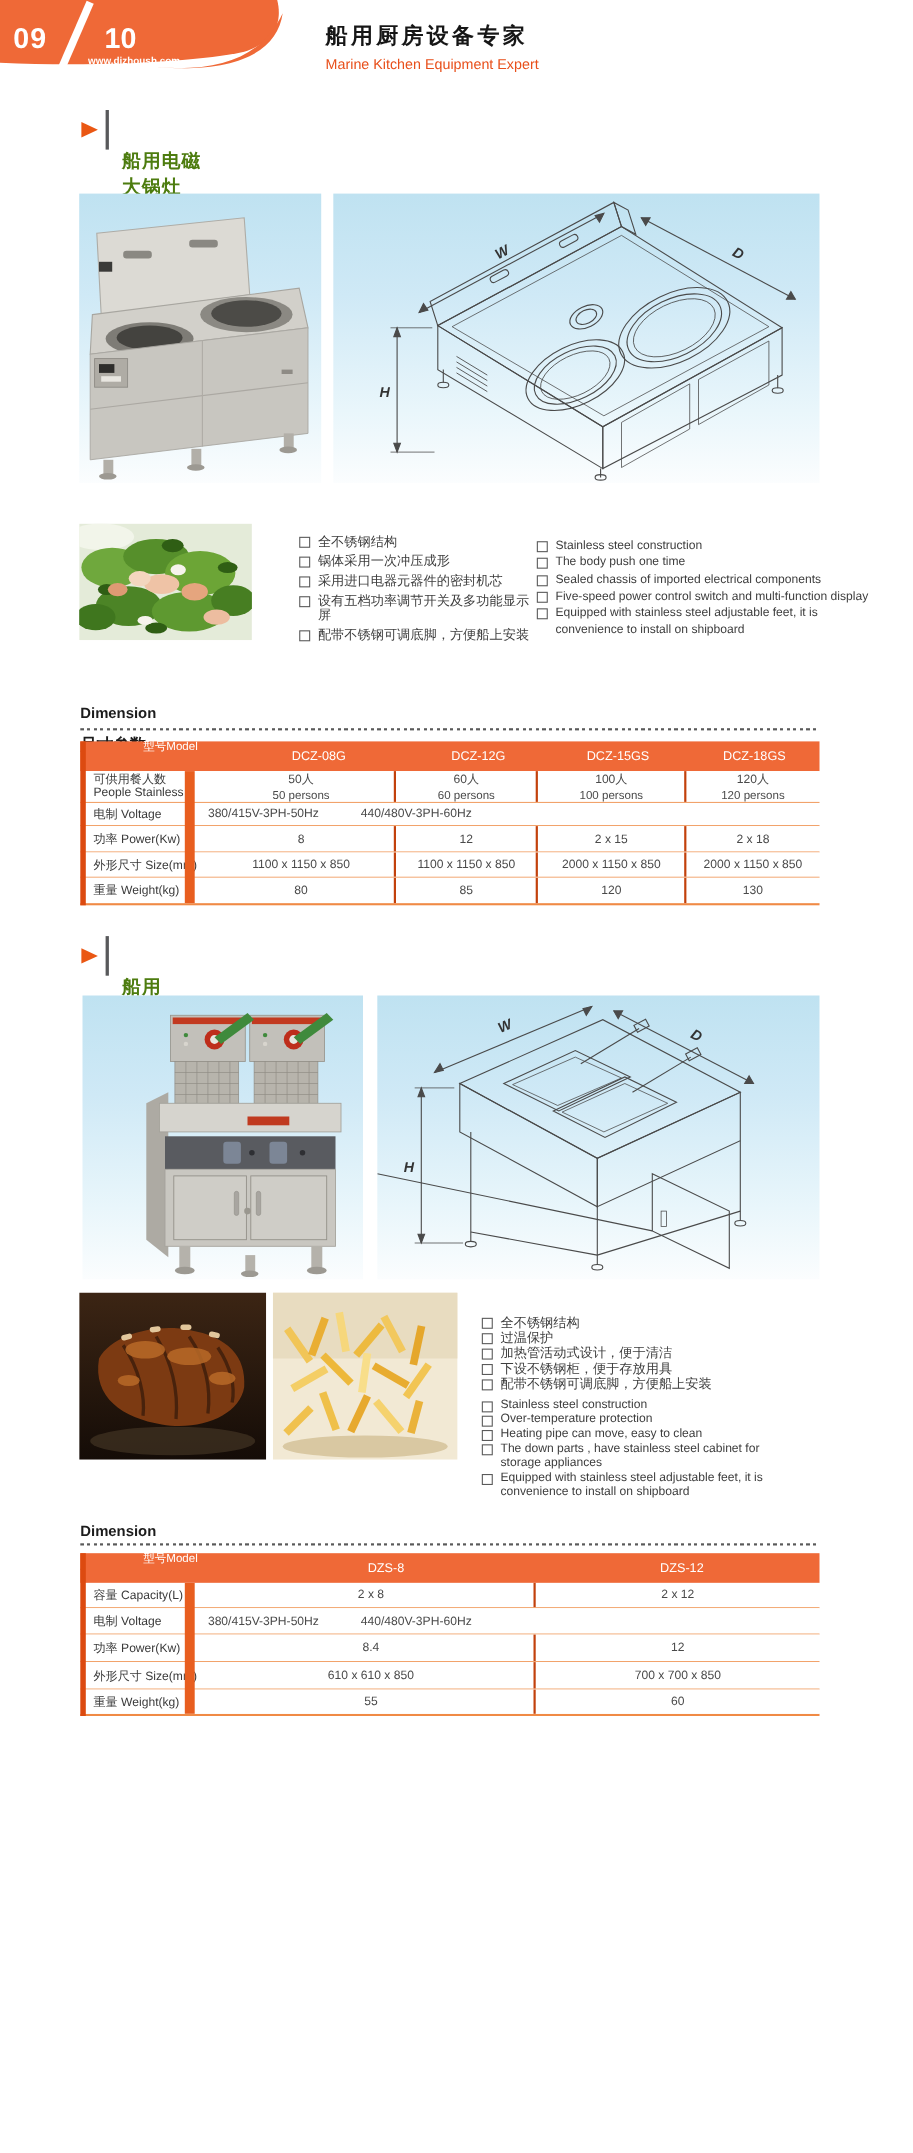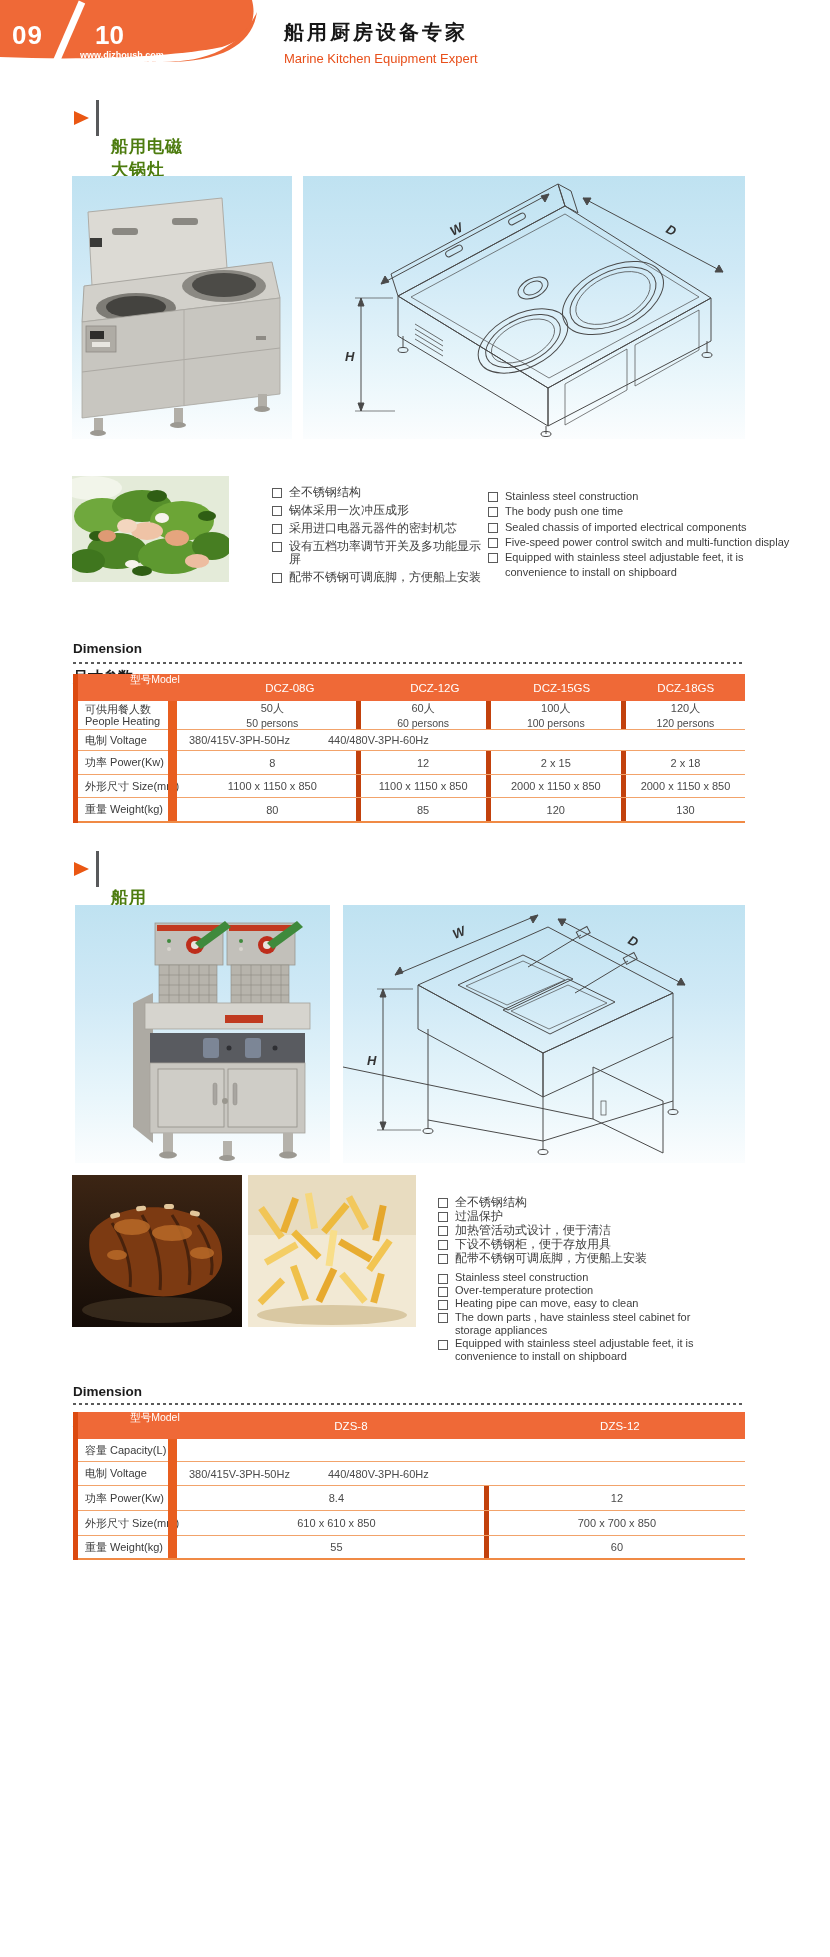--- a/index.html
+++ b/index.html
@@ -5,21 +5,21 @@
   html,body{margin:0;padding:0;background:#fff;}
   #page{position:relative;width:830px;height:1957px;background:#fff;overflow:hidden;
         font-family:"Liberation Sans","DejaVu Sans",sans-serif;color:#222;}
   .abs{position:absolute;}
 
   
   #swoosh{position:absolute;left:0;top:0;width:830px;height:90px;}
   #pagenum-left{position:absolute;left:12px;top:20px;font-size:26px;font-weight:bold;color:#fff;letter-spacing:1px;}
   #pagenum-right{position:absolute;left:95px;top:20px;font-size:26px;font-weight:bold;color:#fff;}
   #site-url{position:absolute;left:80px;top:50px;font-size:9px;color:#fff;font-weight:bold;}
-  #hdr-titles{position:absolute;left:284px;top:19px;}
+  #hdr-titles{position:absolute;left:296px;top:19px;}
   #hdr-title-zh{font-size:20px;font-weight:bold;color:#161616;letter-spacing:3px;}
   #hdr-title-en{font-size:13px;color:#E84F1A;margin-top:5px;}
 
   
   .sec-hdr{position:absolute;left:74px;height:44px;}
   .tri{position:absolute;left:0;top:11px;width:0;height:0;border-left:15px solid #EA5713;
        border-top:7px solid transparent;border-bottom:7px solid transparent;}
   .vbar{position:absolute;left:22px;top:0;width:3px;height:36px;background:#58595B;}
   .sec-titles{position:absolute;left:37px;top:0;}
   .sec-zh{font-size:17px;font-weight:bold;color:#4d7c0f;letter-spacing:1px;margin-top:35px;}
@@ -54,21 +54,21 @@
   .th-model{width:104px;padding-left:30px;display:flex;flex-direction:row;justify-content:center;
             font-size:10.5px;line-height:11.5px;}
   .th{display:flex;align-items:center;justify-content:center;font-size:11.5px;}
   .tbody{position:relative;border-bottom:2px solid #F08A45;}
   .bar-left{position:absolute;left:0;top:-27px;bottom:-2px;width:5px;background:#DC4A10;z-index:3;}
   .bar-mid{position:absolute;left:95px;top:0;bottom:0;width:9px;background:#E85E1F;z-index:3;}
   .tr{display:flex;border-bottom:1px solid #F2A36B;background:#fff;}
   .tr:last-child{border-bottom:none;}
   .td-label{width:104px;padding-left:12px;display:flex;align-items:center;font-size:11px;color:#3a3a3a;}
   .td{display:flex;flex-direction:column;align-items:center;justify-content:center;
-      font-size:11px;color:#4a4a4a;border-left:5px solid #c2410c;}
+      font-size:11px;color:#4a4a4a;border-left:2px solid #c2410c;}
   .td.first{border-left:none;}
   .td .l2{font-size:10.5px;margin-top:1px;}
   .td-merged{flex:1;display:flex;align-items:center;gap:38px;
              font-size:11px;color:#4a4a4a;}
   
   .c1{width:30.8%;}.c2{width:23.1%;}.c3{width:24.1%;}.c4{width:22.0%;}
   
   .d1{width:53.5%;}.d2{width:46.5%;}
   .data-area{display:flex;flex:1;}
 
@@ -303,21 +303,21 @@
         <div class="th c4">DCZ-18GS</div>
       </div>
     </div>
     <div class="tbody">
       <div class="bar-left"></div>
       <div class="bar-mid"></div>
       <div class="tr" style="height:28px;">
         <div class="td-label">
           <span style="display:block;font-size:11px;line-height:12px;">
             <span>可供用餐人数</span><br>
-            <span>People Heating</span>
+            <span>People Stainless</span>
           </span>
         </div>
         <div class="data-area">
           <div class="td c1 first">
               <span>50人</span>
               <span class="l2">50 persons</span>
             </div>
           <div class="td c2">
               <span>60人</span>
               <span class="l2">60 persons</span>
@@ -631,20 +631,24 @@
       <div class="data-area">
         <div class="th d1">DZS-8</div>
         <div class="th d2">DZS-12</div>
       </div>
     </div>
     <div class="tbody">
       <div class="bar-left"></div>
       <div class="bar-mid"></div>
       <div class="tr" style="height:22px;">
         <div class="td-label">容量 Capacity(L)</div>
+        <div class="data-area">
+          <div class="td d1 first">2 x 8</div>
+          <div class="td d2">2 x 12</div>
+        </div>
       </div>
       <div class="tr" style="height:23px;">
         <div class="td-label">电制 Voltage</div>
         <div class="td-merged">
           <span>380/415V-3PH-50Hz</span>
           <span>440/480V-3PH-60Hz</span>
         </div>
       </div>
       <div class="tr" style="height:24px;">
         <div class="td-label">功率 Power(Kw)</div>

